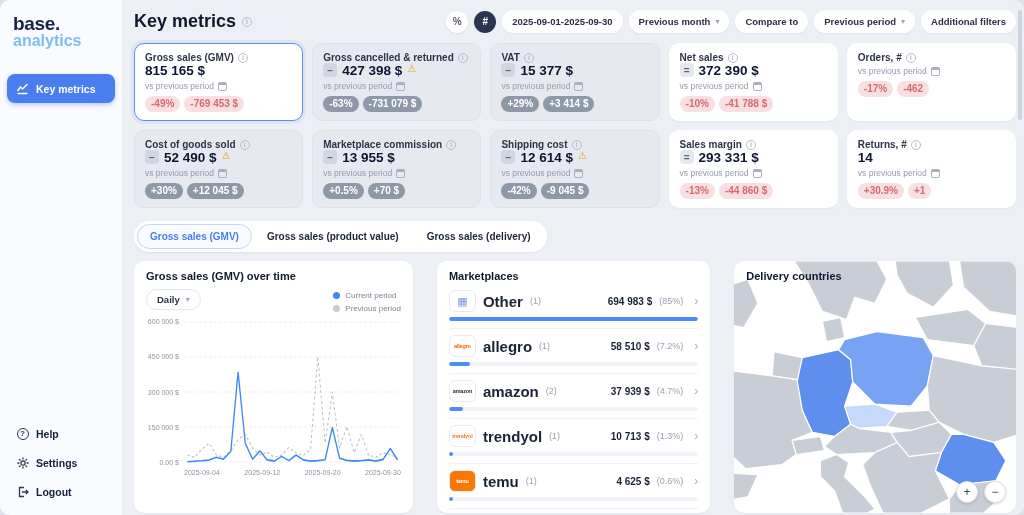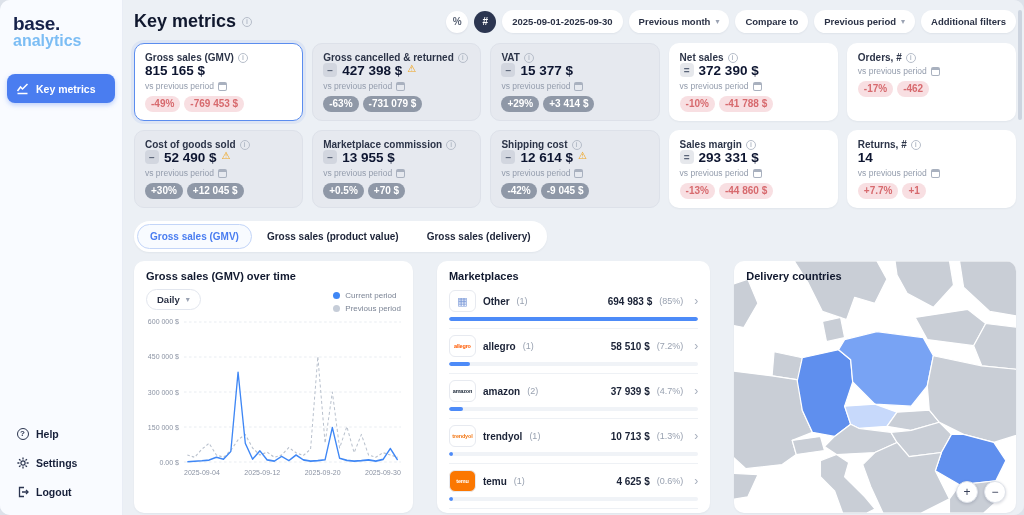--- a/index.html
+++ b/index.html
@@ -79,21 +79,21 @@
   .x-axis { display: flex; justify-content: space-between; margin-left: 38px; margin-top: 3px; font-size: 7px; color: #8b93a3; }
   .grid-line { stroke: #e6eaf0; stroke-dasharray: 3 3; stroke-width: 1; }
   .cur-line { fill: none; stroke: #3f87f5; stroke-width: 1.6; stroke-linejoin: round; }
   .prev-line { fill: none; stroke: #b9c1cd; stroke-width: 1.2; stroke-dasharray: 3 2.5; stroke-linejoin: round; }
 
   
   .mk-list { margin-top: 2px; }
   .mk-row { padding: 6px 0 7px; border-bottom: 1px solid #eef1f5; cursor: pointer; }
   .mk-top { display: flex; align-items: center; gap: 7px; }
   .mk-icon { width: 27px; height: 22px; border: 1px solid #e7eaf0; border-radius: 6px; background: #fff; display: flex; align-items: center; justify-content: center; font-weight: 800; overflow: hidden; flex: none; letter-spacing: -0.2px; }
-  .mk-name { font-size: 10px; font-weight: 700; color: #1a2236; white-space: nowrap; }
+  .mk-name { font-size: 15px; font-weight: 700; color: #1a2236; white-space: nowrap; }
   .mk-count { font-size: 9px; color: #98a1b0; }
   .mk-value { font-size: 10px; font-weight: 700; color: #1a2236; white-space: nowrap; }
   .mk-pct { font-size: 9px; color: #98a1b0; white-space: nowrap; }
   .mk-chev { color: #a6aebc; font-size: 12px; margin-left: 4px; line-height: 1; }
   .mk-track { height: 4px; border-radius: 2px; background: #f0f3f7; margin-top: 5px; overflow: hidden; }
   .mk-bar { height: 100%; border-radius: 2px; background: #4d8bf8; width: 0; }
 
   
   .map-panel { padding: 0; }
   .map-title { position: absolute; top: 9px; left: 12px; z-index: 2; }
@@ -365,21 +365,21 @@
             <span class="info">i</span>
           </div>
         <div class="c-value">
             <span>14</span>
           </div>
         <div class="c-sub">
             <span>vs previous period</span>
             <span class="cal"></span>
           </div>
         <div class="c-badges">
-            <span class="badge pink">+7.7%</span>
+            <span class="badge pink">+30.9%</span>
             <span class="badge pink">+1</span>
           </div>
       </div>
 
     </div>
 
     
     <div class="tabs">
       <div class="tab active">Gross sales (GMV)</div>
       <div class="tab">Gross sales (product value)</div>

